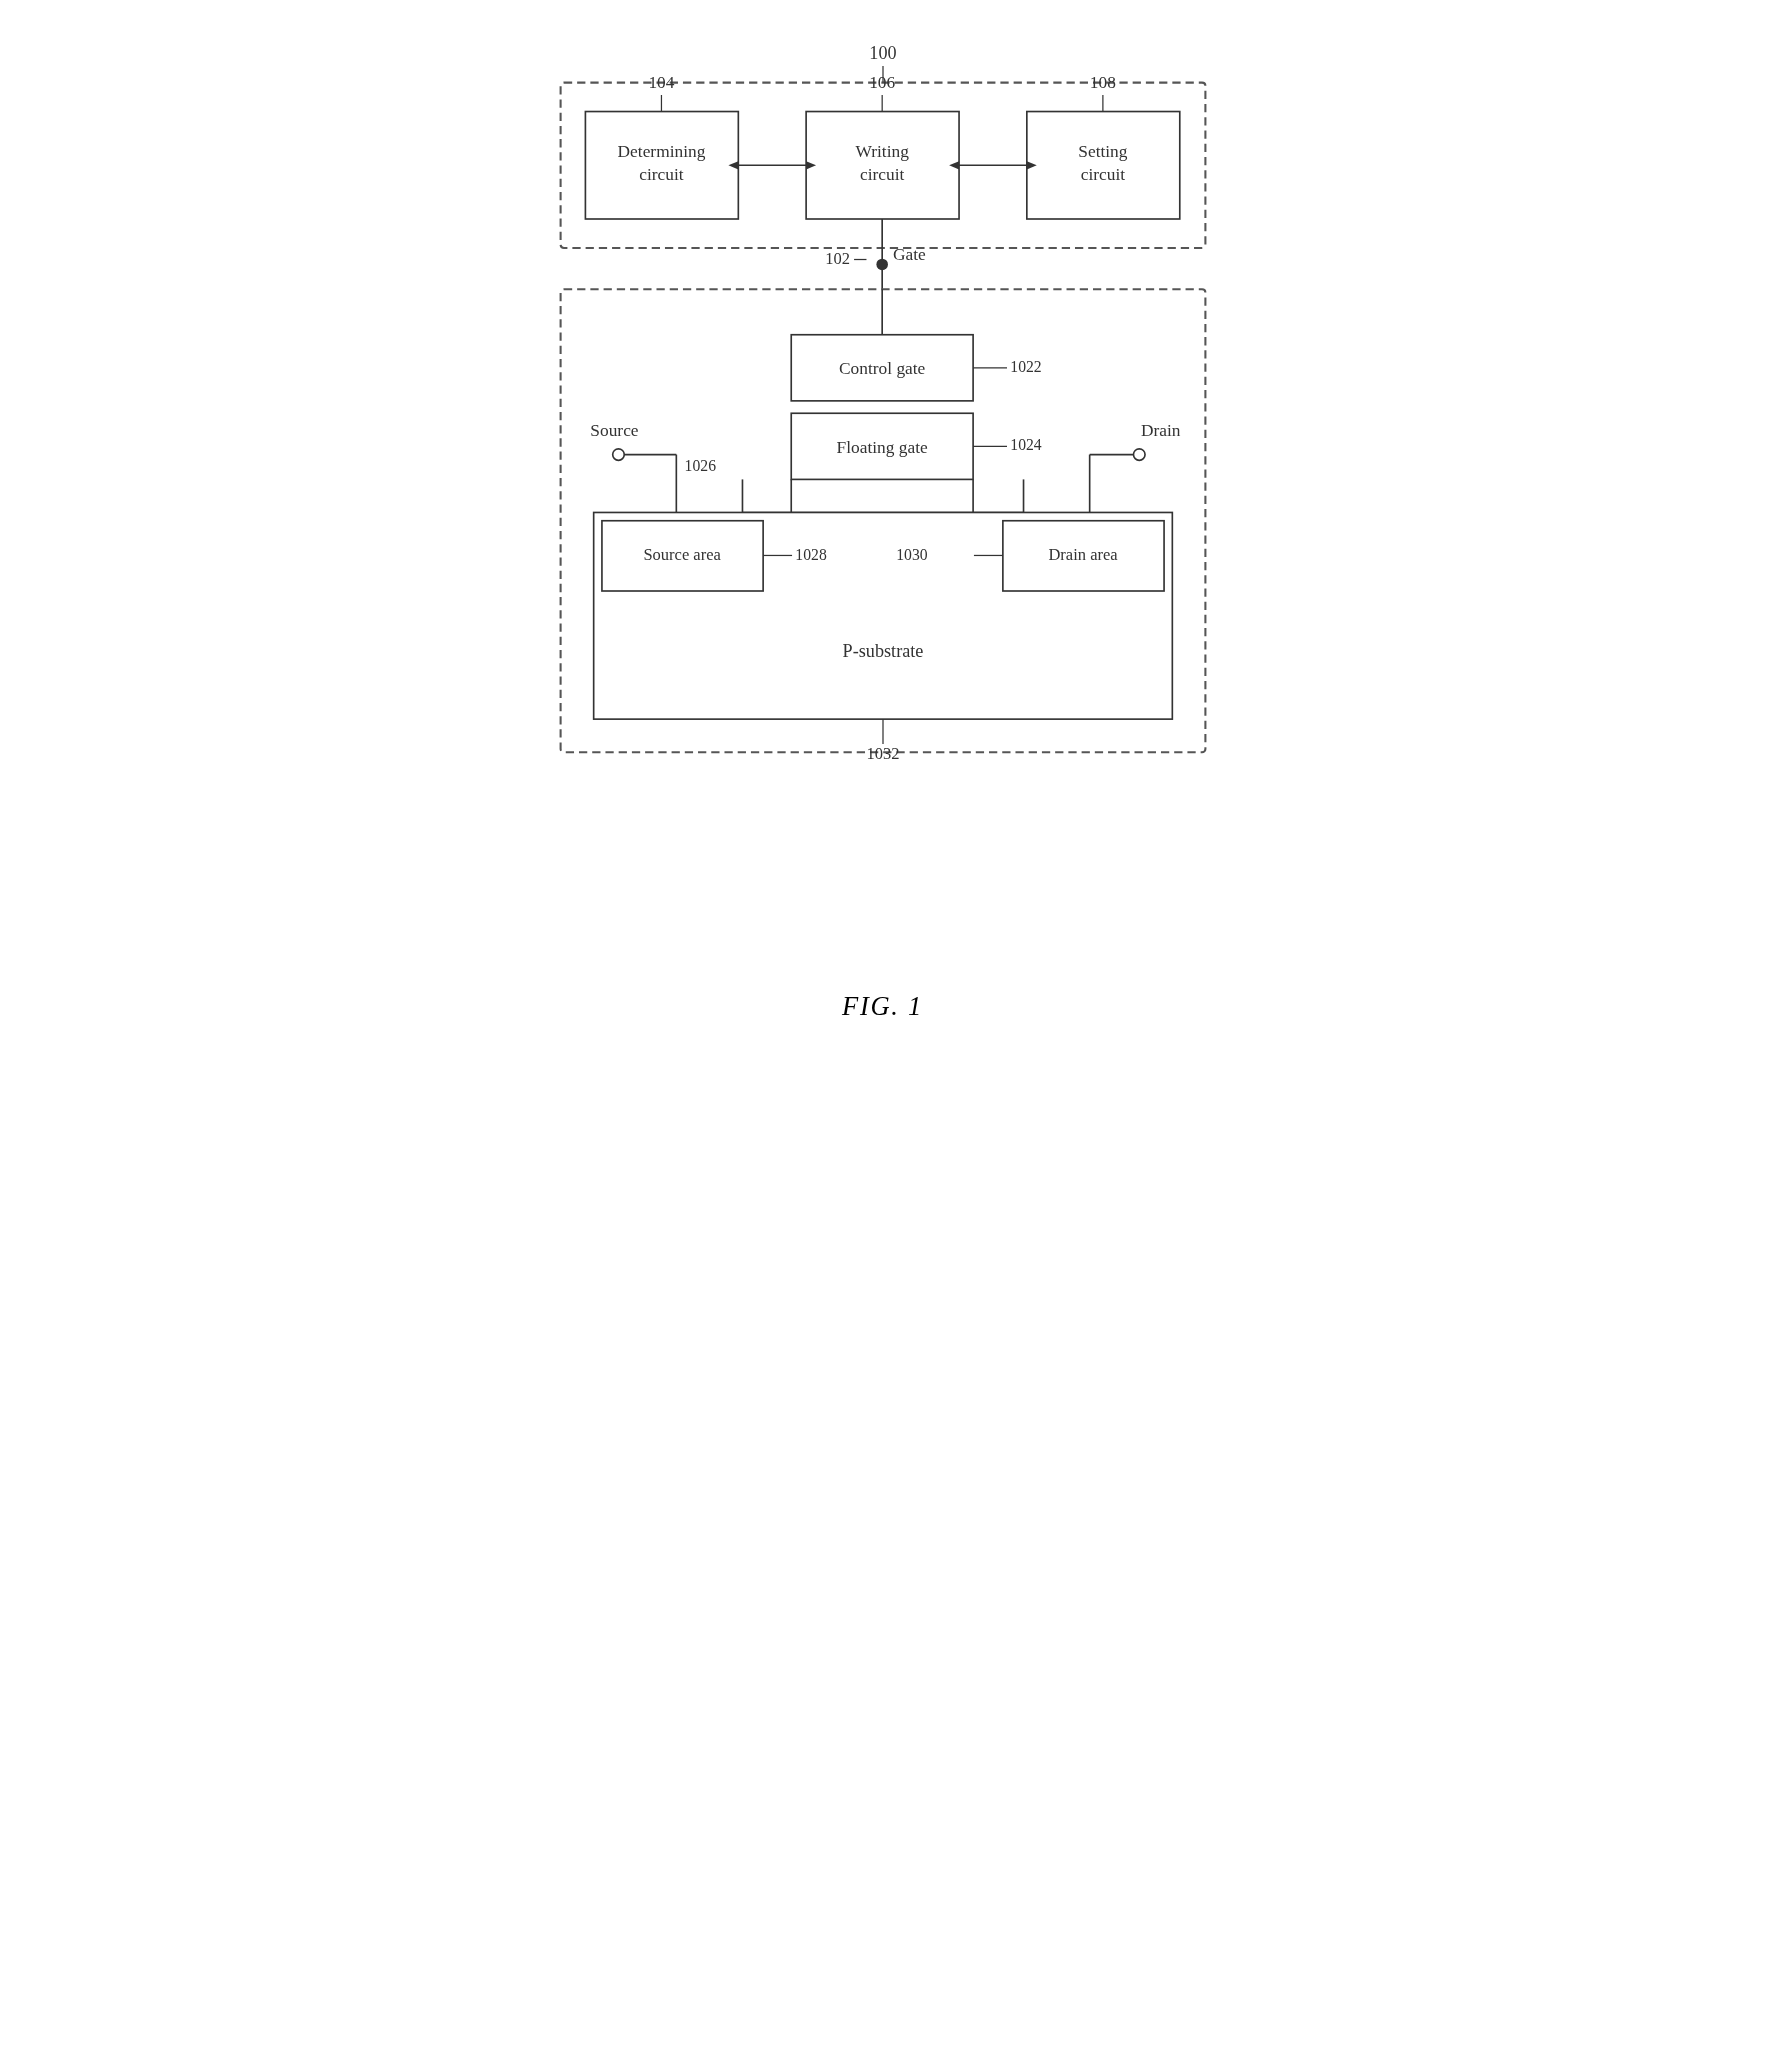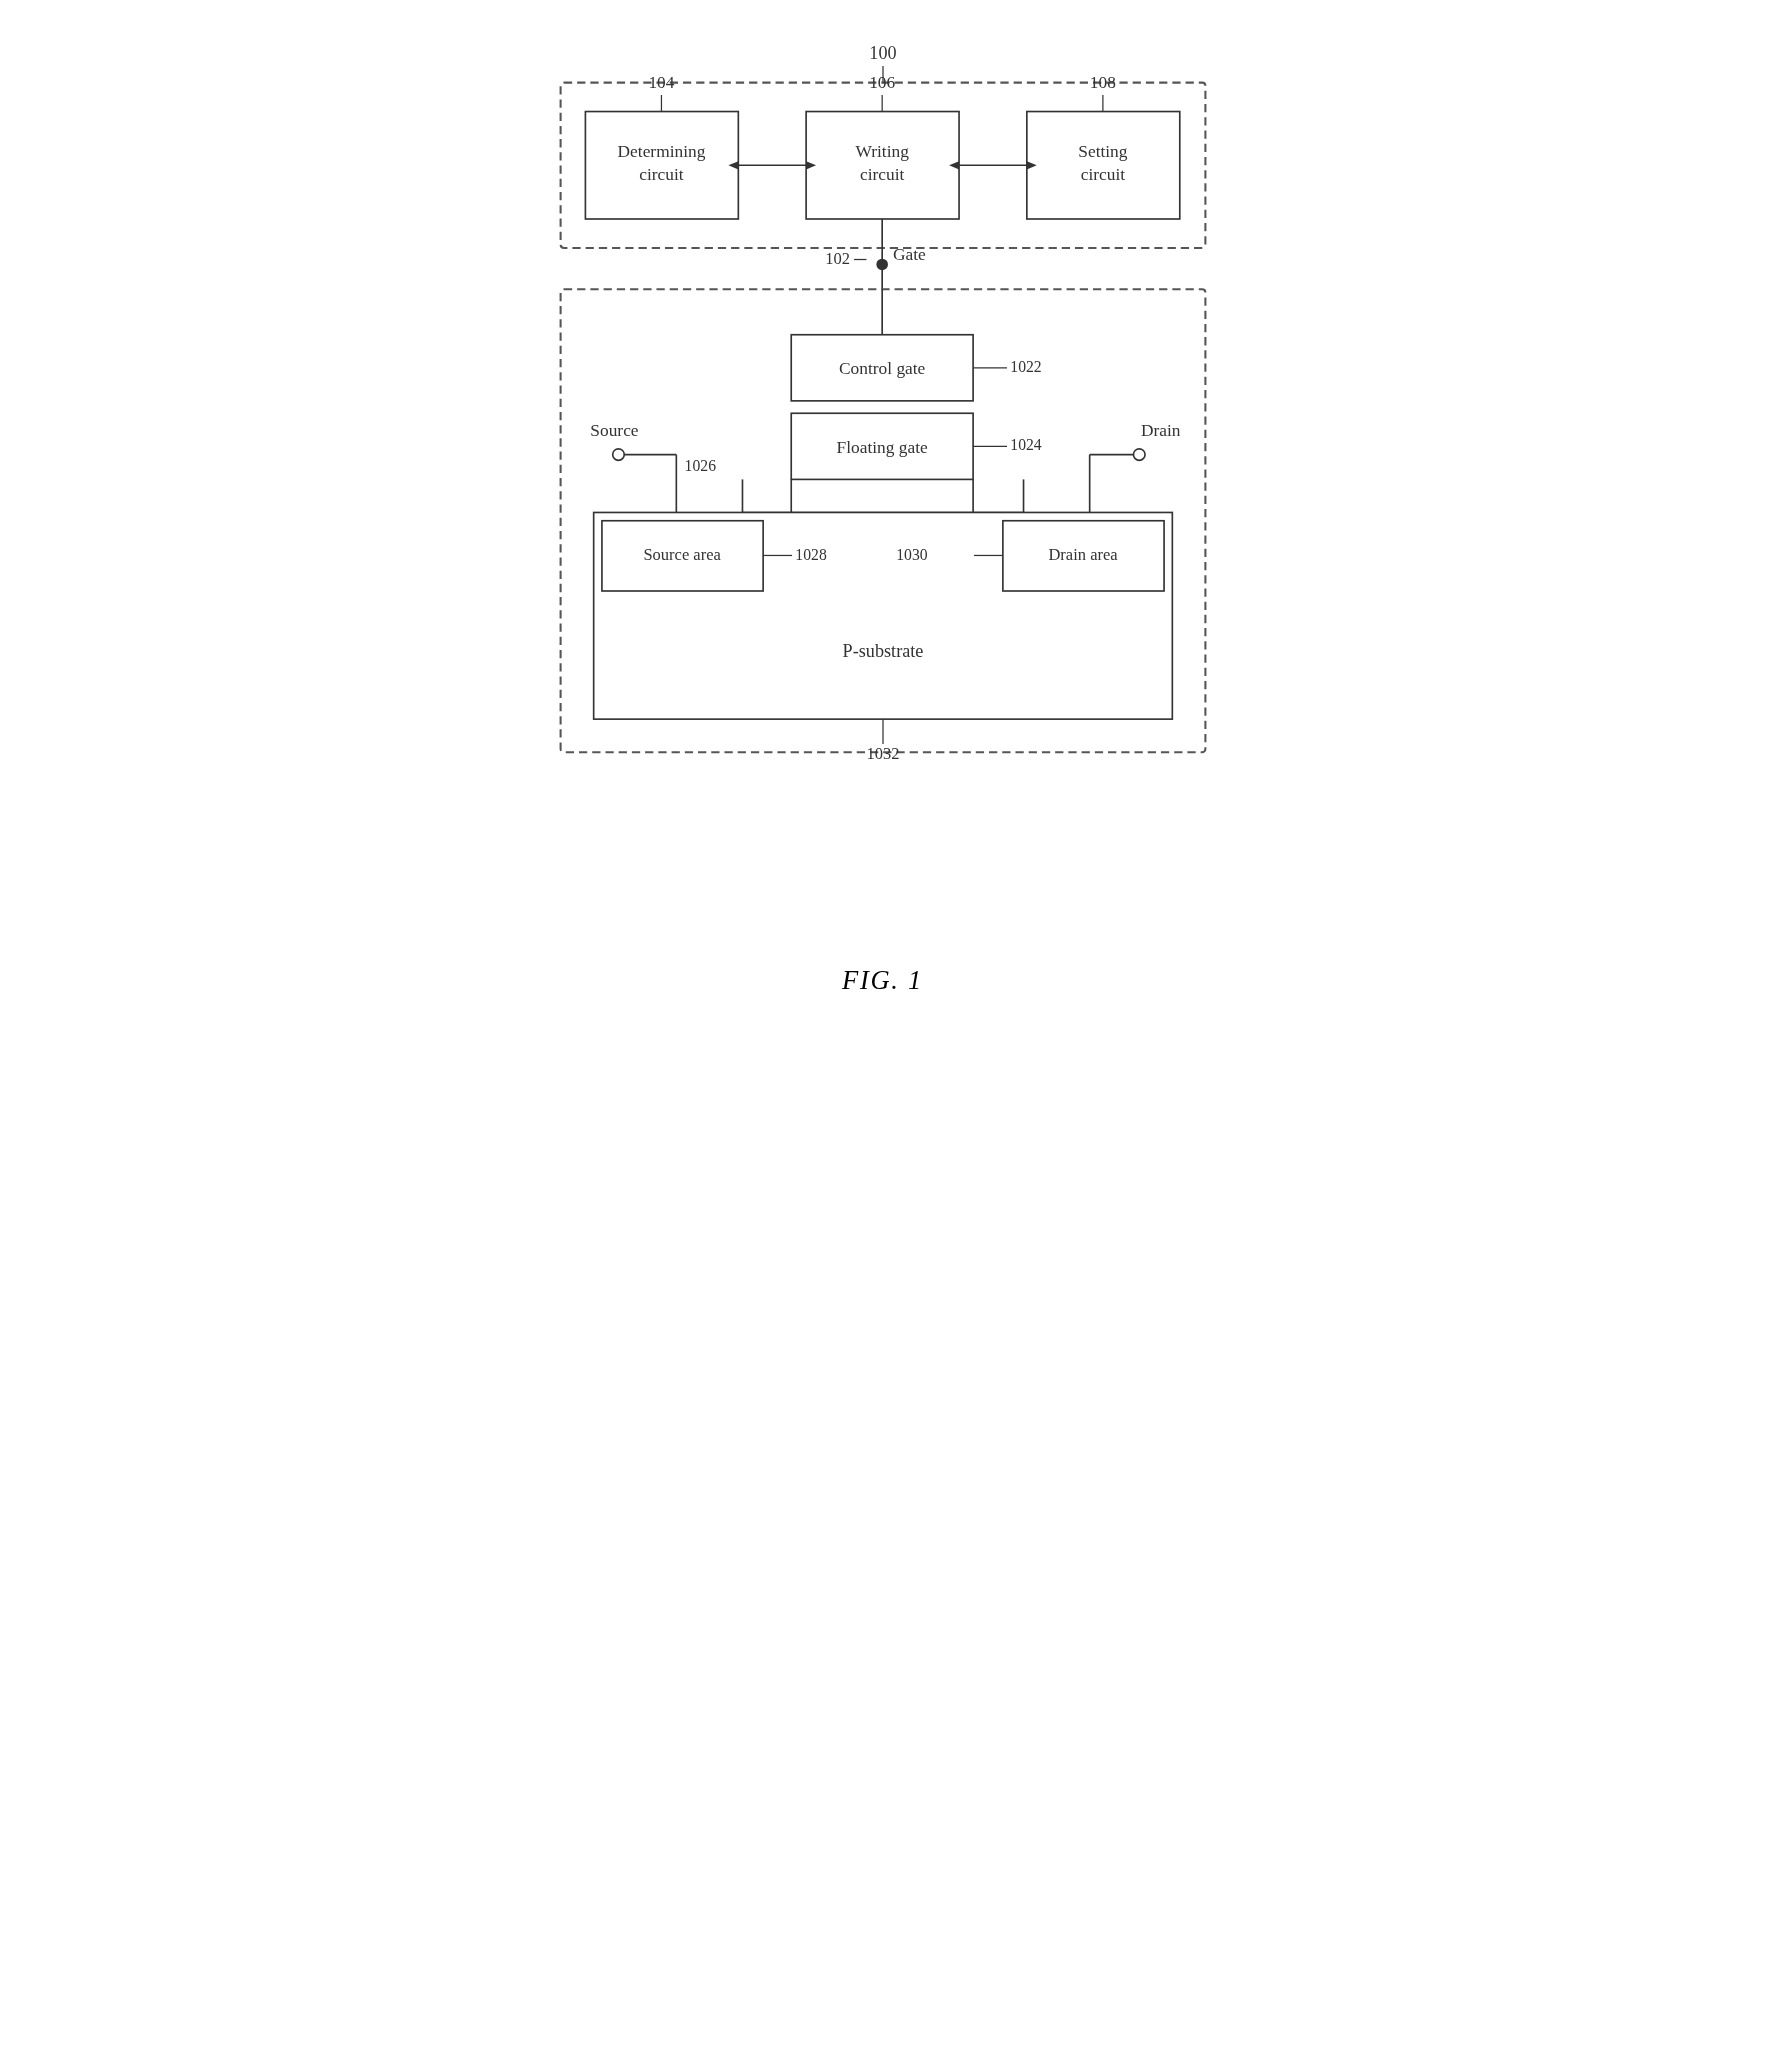--- a/index.html
+++ b/index.html
@@ -10,27 +10,27 @@
       justify-content: center;
       align-items: flex-start;
       min-height: 100vh;
       padding: 33px 16.5px;
     }
     .page-container {
       width: 744px;
       display: flex;
       flex-direction: column;
       align-items: center;
-      gap: 0;
+      gap: 8px;
     }
 
     
     .fig-caption {
       font-size: 26.5px;
-      margin-top: 64px;
+      margin-top: 82px;
       font-style: italic;
       letter-spacing: 1.7px;
     }
 
     
     .diagram-svg {
       display: block;
     }
   </style>
 </head>

